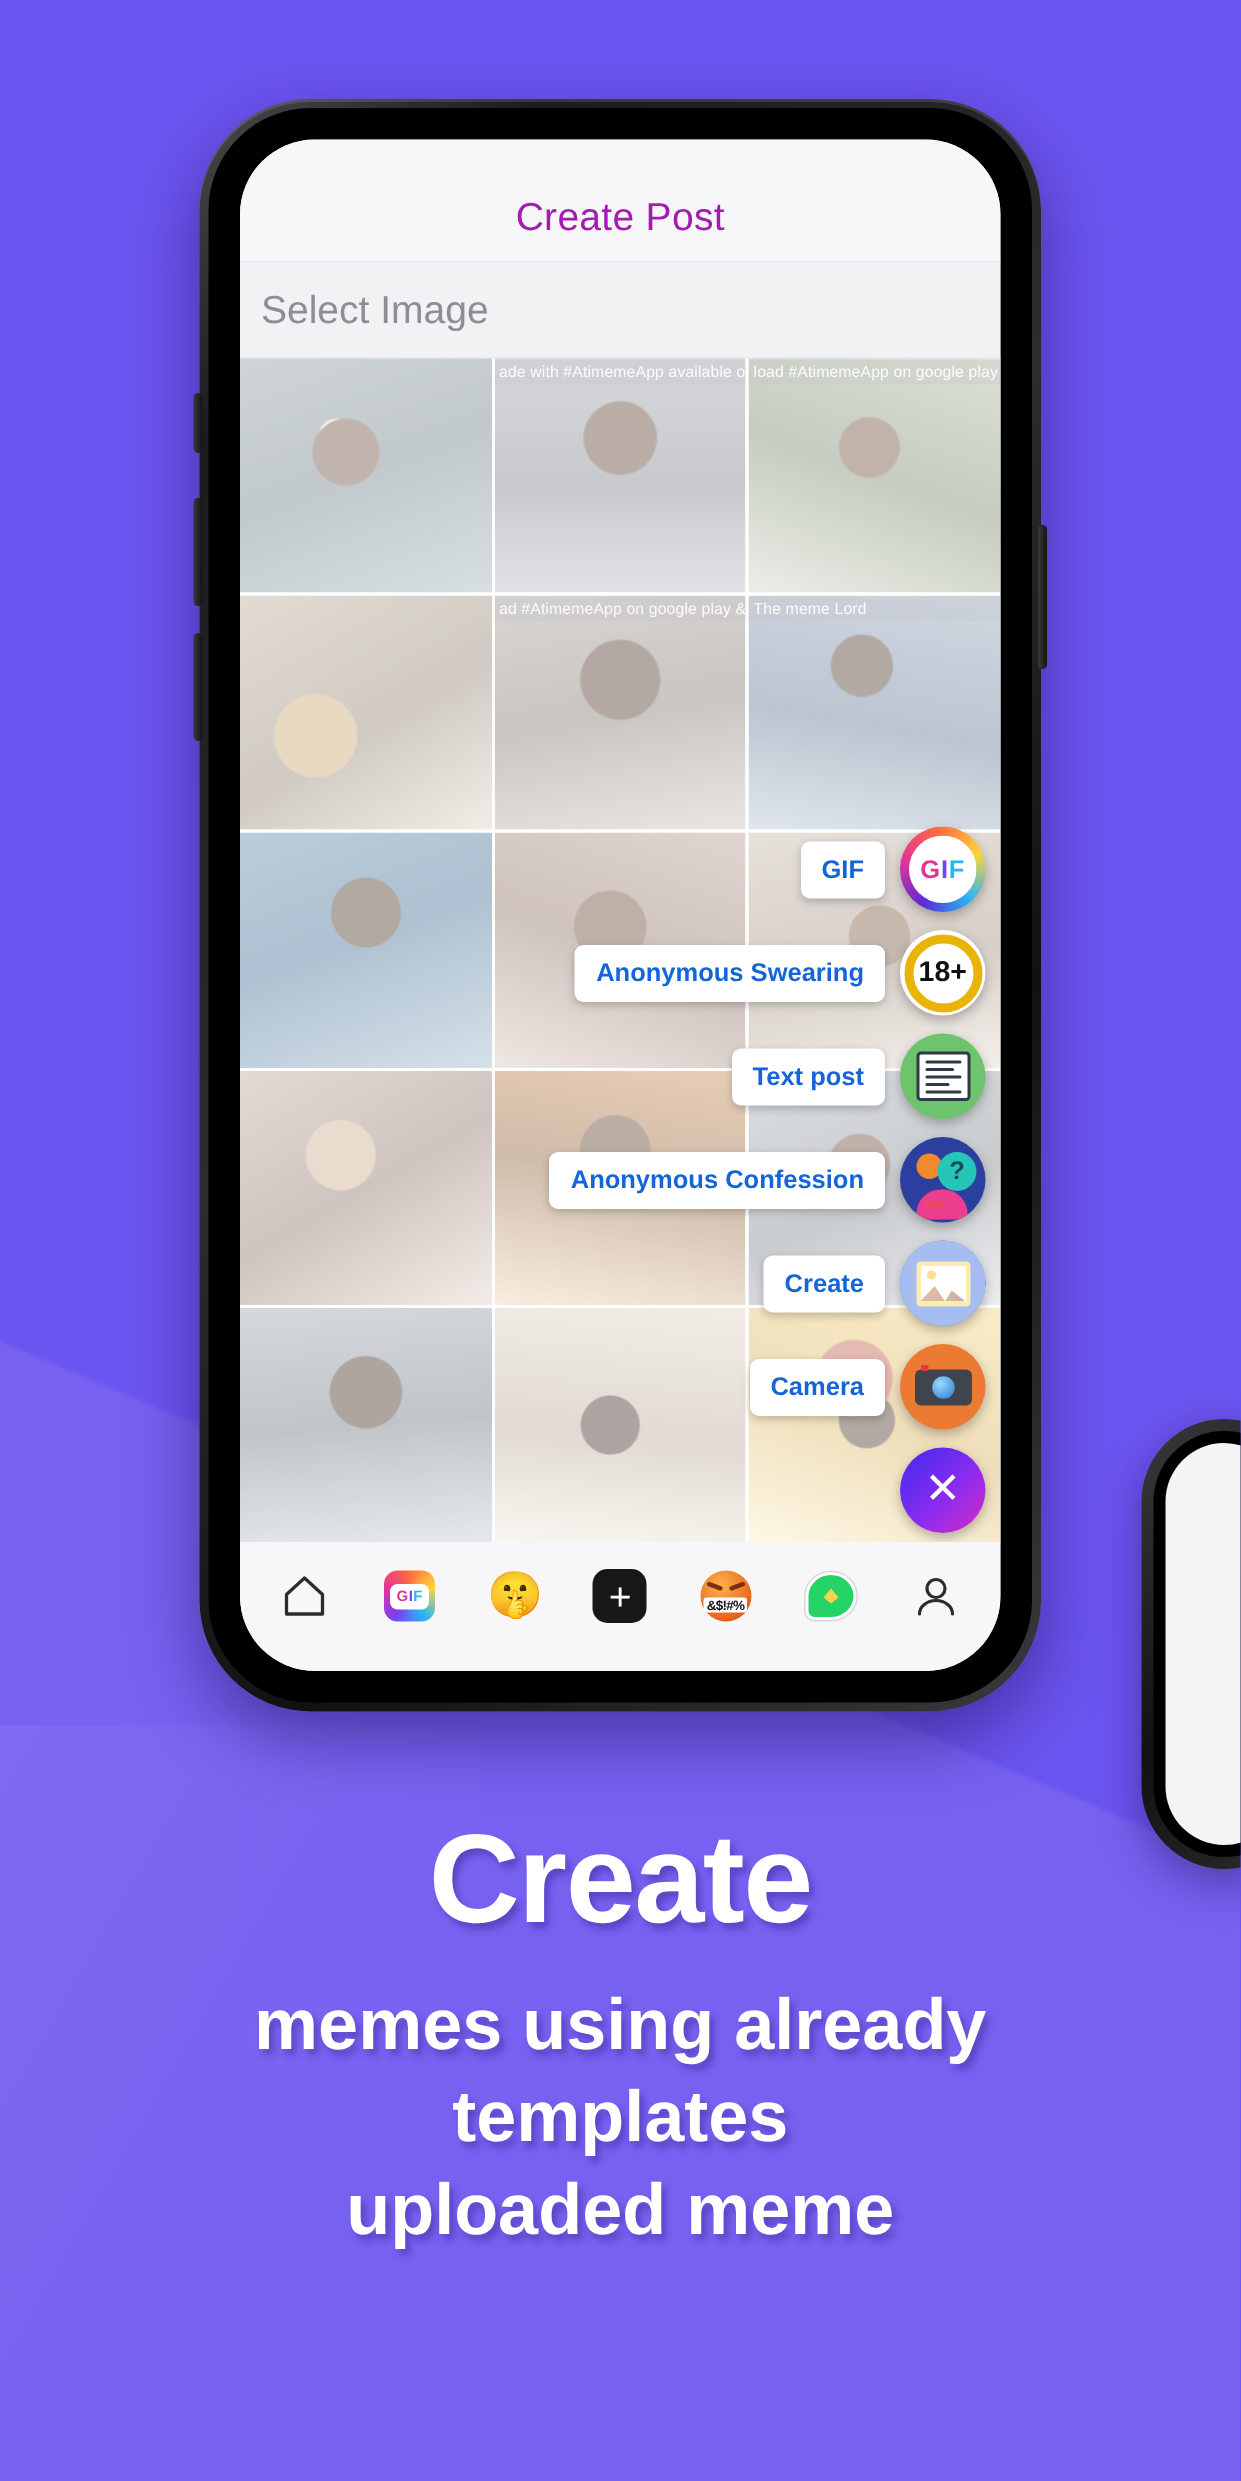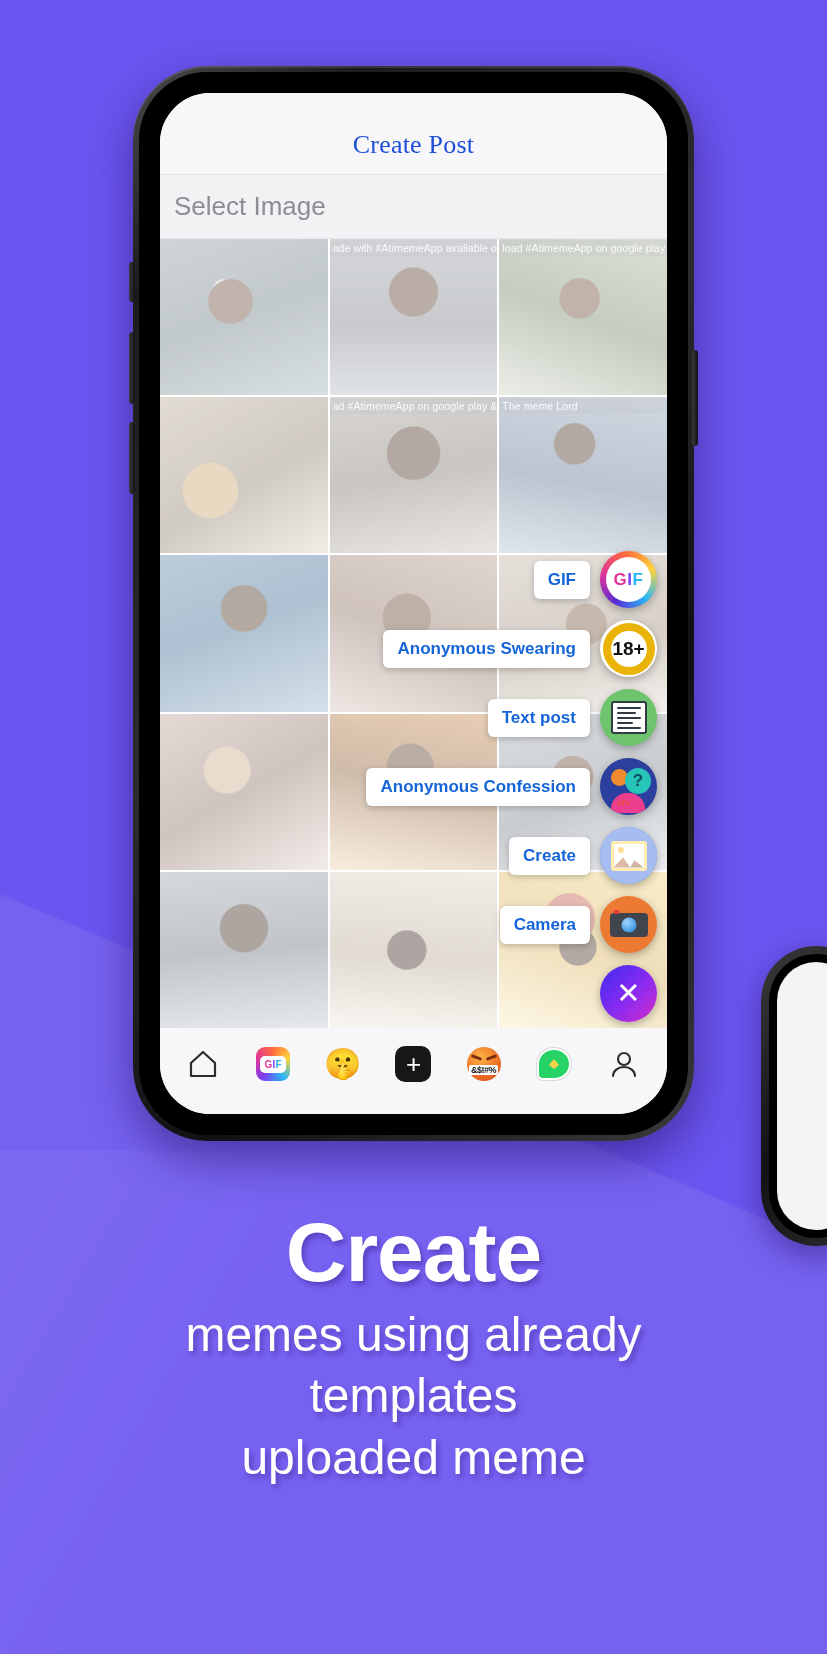--- a/index.html
+++ b/index.html
@@ -65,21 +65,21 @@
   
   .app-header {
     flex: 0 0 auto;
     height: 82px;
     background: #f7f7f9;
     display: flex; align-items: center; justify-content: center;
     border-bottom: 1px solid #e6e6ea;
     padding-top: 22px;
   }
   .app-title {
-    font-size: 26px; color: #1d4ed8; letter-spacing: .2px; font-family: Liberation Serif, serif;
+    font-size: 26px; color: #a21caf; letter-spacing: .2px;
   }
   .subheader {
     flex: 0 0 auto;
     height: 64px;
     background: #f2f2f4;
     display: flex; align-items: center;
     padding-left: 14px;
     border-bottom: 1px solid #e8e8ec;
   }
   .subheader-label { font-size: 26px; color: #8d8d93; }
@@ -194,21 +194,21 @@
       conic-gradient(from 210deg, #5b2bd6, #e0349a, #ff6a3d, #ffd43b, #29b6f6, #5b2bd6);
     background-origin: border-box;
     background-clip: content-box, border-box;
   }
   .gif-text { font-size: 17px; font-weight: bold; letter-spacing: .5px; }
   .gif-text .g { color:#e0349a; } .gif-text .i { color:#7b3ff2; } .gif-text .f { color:#29b6f6; }
 
   .fab-icon.age { background: #ffffff; }
   .age-ring {
     width: 52px; height: 52px; border-radius: 50%;
-    border: 8px solid #eab308; background:#fff;
+    border: 6px solid #eab308; background:#fff;
     display:flex; align-items:center; justify-content:center;
     font-size: 19px; font-weight: bold; color:#111;
   }
   .fab-icon.anon { background: #2b3f9e; }
   .anon-inner { position:absolute; inset:0; }
   .anon-inner .bubble {
     position:absolute; width:26px;height:26px;border-radius:50%;
     background:#27c4b8; right:6px; top:10px;
     display:flex;align-items:center;justify-content:center;
     color:#0d4f62; font-weight:bold; font-size:17px;
@@ -301,22 +301,22 @@
   .promo {
     position: absolute; left: 0; right: 0; top: 1210px;
     text-align: center; color: #fff;
     text-shadow: 3px 4px 5px rgba(60,30,140,0.45);
   }
   .promo-h {
     font-size: 84px; font-weight: bold; line-height: 1.0;
     letter-spacing: -1px;
   }
   .promo-sub {
-    font-size: 48px; line-height: 1.28; margin-top: 10px;
-    font-weight: 400;
+    font-size: 48px; line-height: 1.28; margin-top: 26px;
+    font-weight: 700;
   }
 
   
   .phone-edge {
     position: absolute; right: -44px; top: 946px;
     width: 110px; height: 300px; border-radius: 60px;
     background: linear-gradient(135deg,#3a3a3c, #121214 55%, #2d2d2f);
     box-shadow: 0 10px 30px rgba(20,5,70,0.4);
   }
   .phone-edge::after {

